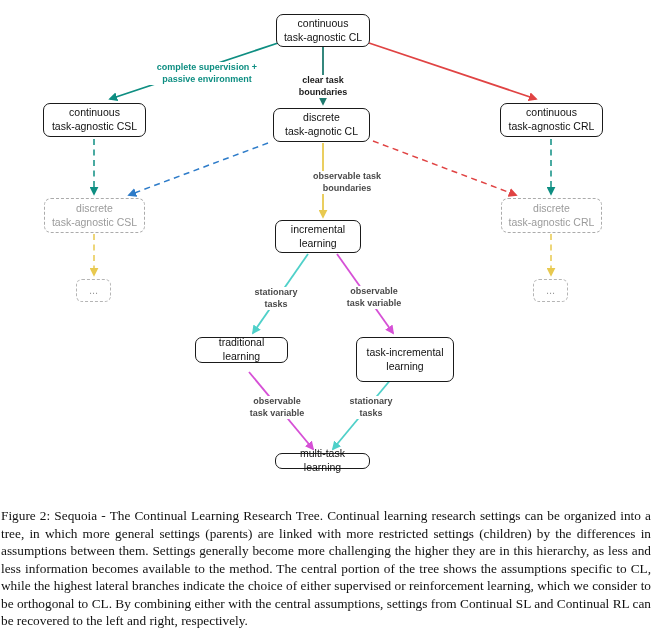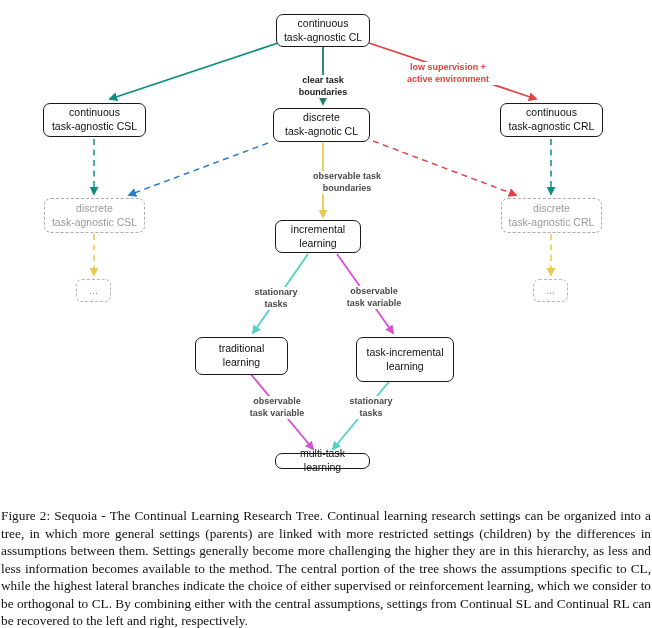--- a/index.html
+++ b/index.html
@@ -101,31 +101,31 @@
   <div class="node" style="left:500px; top:103px; width:103px; height:34px;">continuous
 task-agnostic CRL</div>
   <div class="node ghost" style="left:44px;  top:198px; width:101px; height:35px;">discrete
 task-agnostic CSL</div>
   <div class="node ghost" style="left:501px; top:198px; width:101px; height:35px;">discrete
 task-agnostic CRL</div>
   <div class="node" style="left:275px; top:220px; width:86px;  height:33px;">incremental
 learning</div>
   <div class="node dots" style="left:76px;  top:279px; width:35px; height:23px;">...</div>
   <div class="node dots" style="left:533px; top:279px; width:35px; height:23px;">...</div>
-  <div class="node" style="left:195px; top:337px; width:93px;  height:38px;">traditional
+  <div class="node" style="left:195px; top:337px; width:93px;  height:26px;">traditional
 learning</div>
   <div class="node" style="left:356px; top:337px; width:98px;  height:45px;">task-incremental
 learning</div>
   <div class="node" style="left:275px; top:453px; width:95px;  height:16px;">multi-task
 learning</div>
 
+  <div class="elabel teal" style="left:145px; top:62px;  width:124px;">complete supervision +
+passive environment</div>
   <div class="elabel black" style="left:283px; top:75px;  width:80px;">clear task
 boundaries</div>
-  <div class="elabel red" style="left:388px; top:62px;  width:120px;">low supervision +
-active environment</div>
   <div class="elabel" style="left:283px; top:171px; width:80px;margin-left:24px;">observable task
 boundaries</div>
   <div class="elabel" style="left:247px; top:287px; width:58px;">stationary
 tasks</div>
   <div class="elabel" style="left:336px; top:286px; width:76px;">observable
 task variable</div>
   <div class="elabel" style="left:239px; top:396px; width:76px;">observable
 task variable</div>
   <div class="elabel" style="left:342px; top:396px; width:58px;">stationary
 tasks</div>

